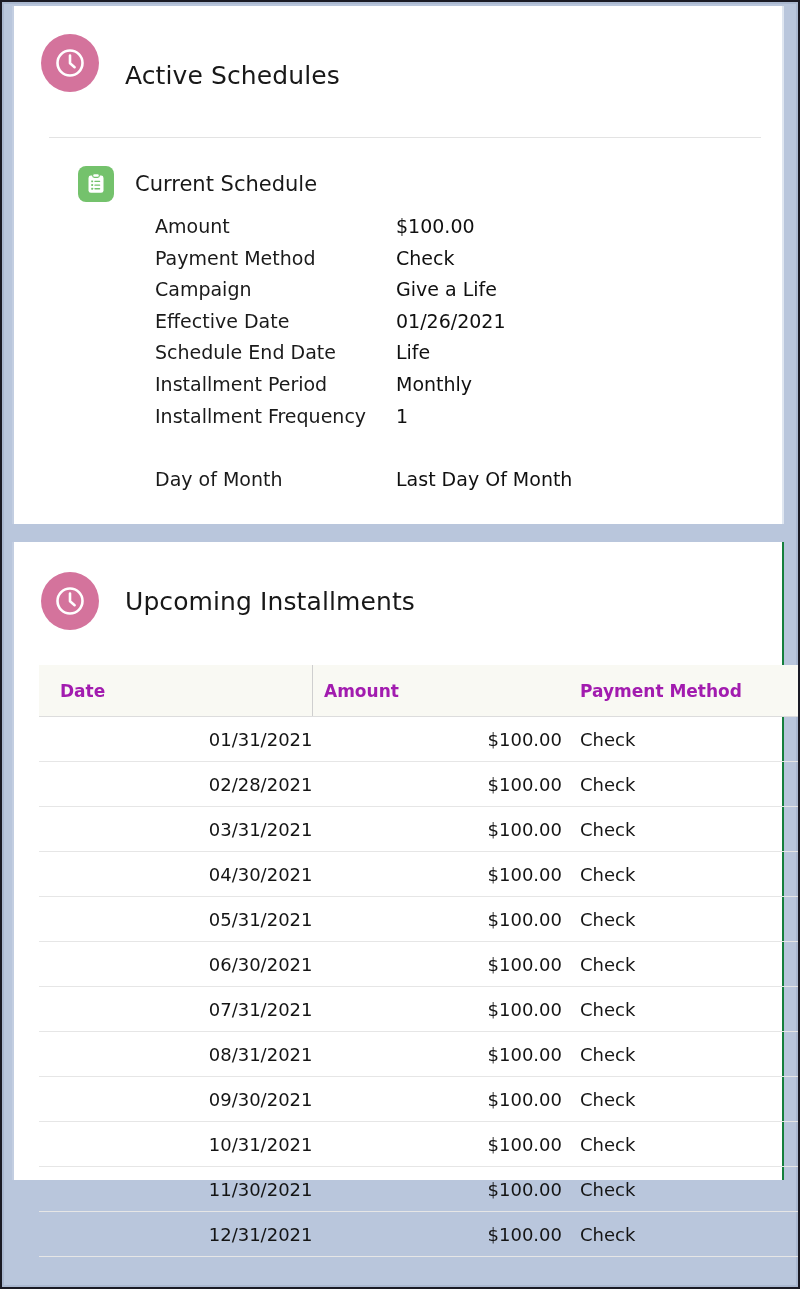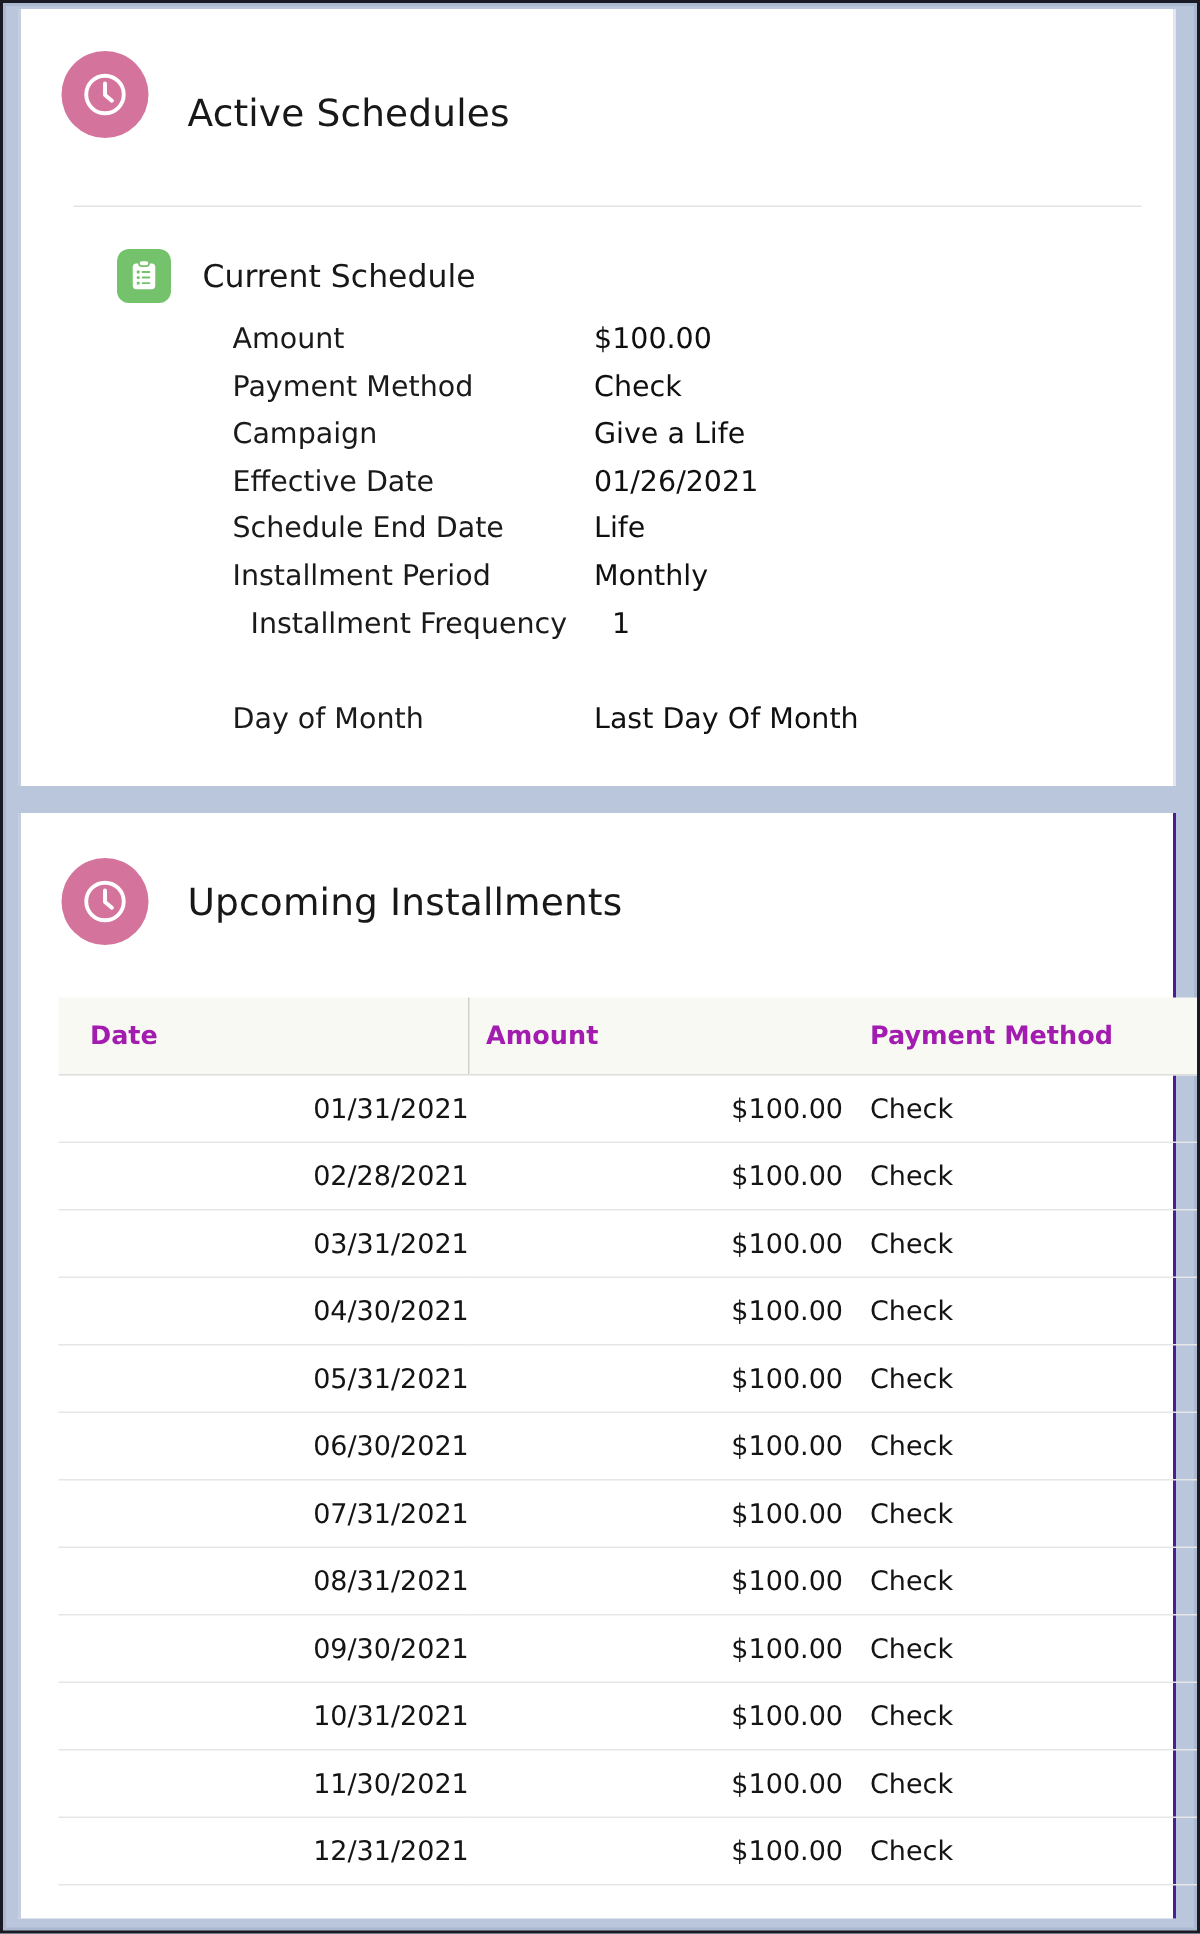--- a/index.html
+++ b/index.html
@@ -46,23 +46,23 @@
     top: 4px;
     width: 772px;
     height: 518px;
     border-left: 2px solid #c3cee1;
     border-right: 2px solid #dfe6f0;
   }
   .card-bottom {
     left: 10px;
     top: 540px;
     width: 772px;
-    height: 737px;
+    height: 638px;
     border-left: 2px solid #c3cee1;
-    border-right: 2px solid #4c1d95;
+    border-right: 2px solid #15803d;
   }
 
   
   .sec-head {
     position: absolute;
     display: flex;
     align-items: center;
   }
   .icon-circle {
     width: 58px;
@@ -130,21 +130,20 @@
   .field-label {
     width: 241px;
     flex: 0 0 241px;
     font-size: 19px;
     color: #1a1a1a;
     line-height: 31.6px;
     white-space: pre-line;
   }
   .field-label.two-line {
     line-height: 31.6px;
-    margin-left: 12px;
   }
   .field-row.tall { height: 63px; }
   .field-value {
     font-size: 19px;
     color: #101010;
     line-height: 31.6px;
     white-space: nowrap;
   }
 
   

